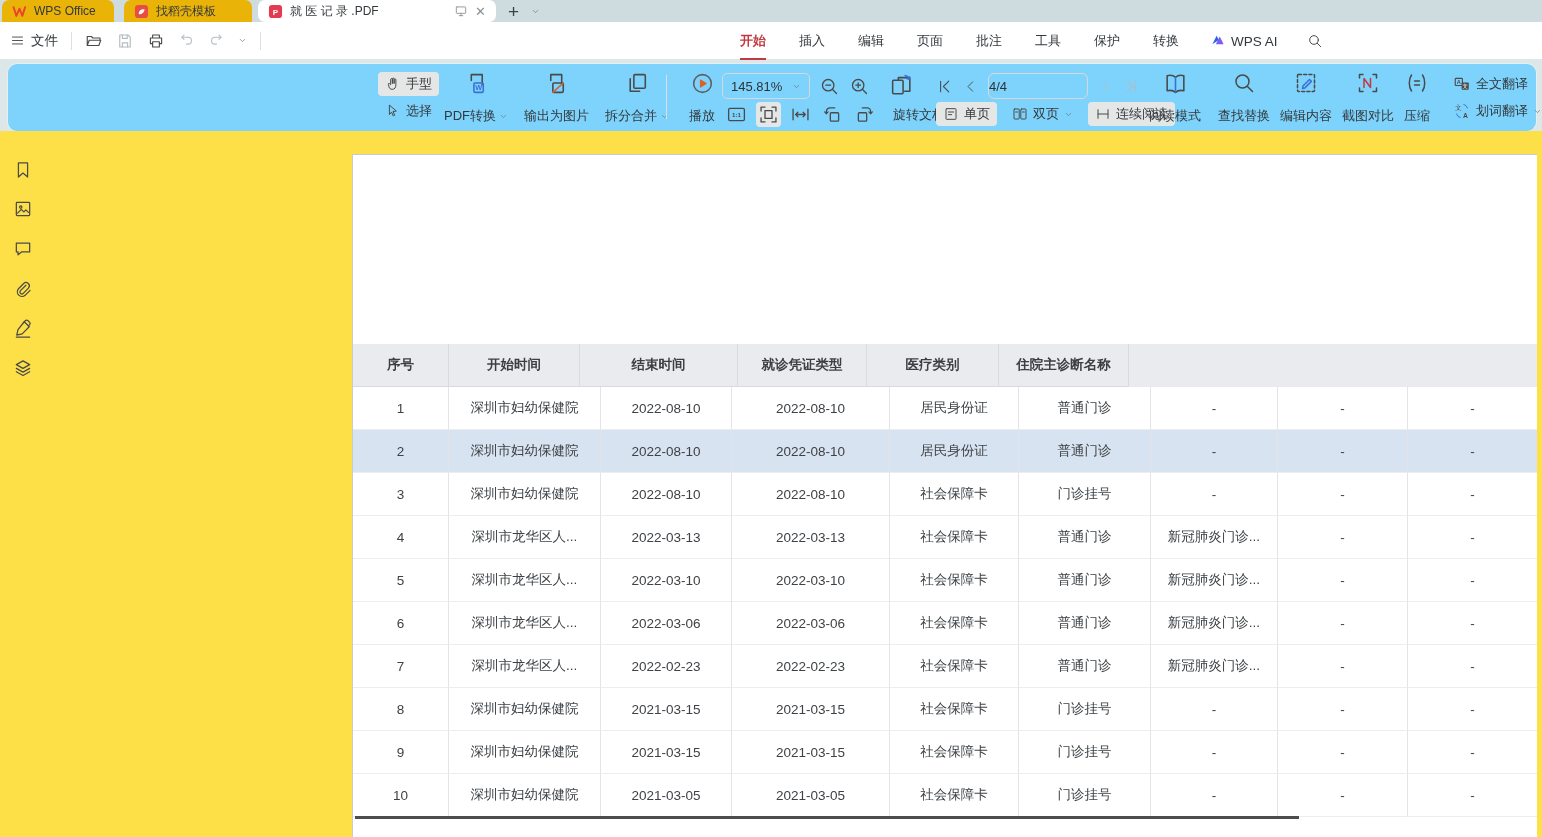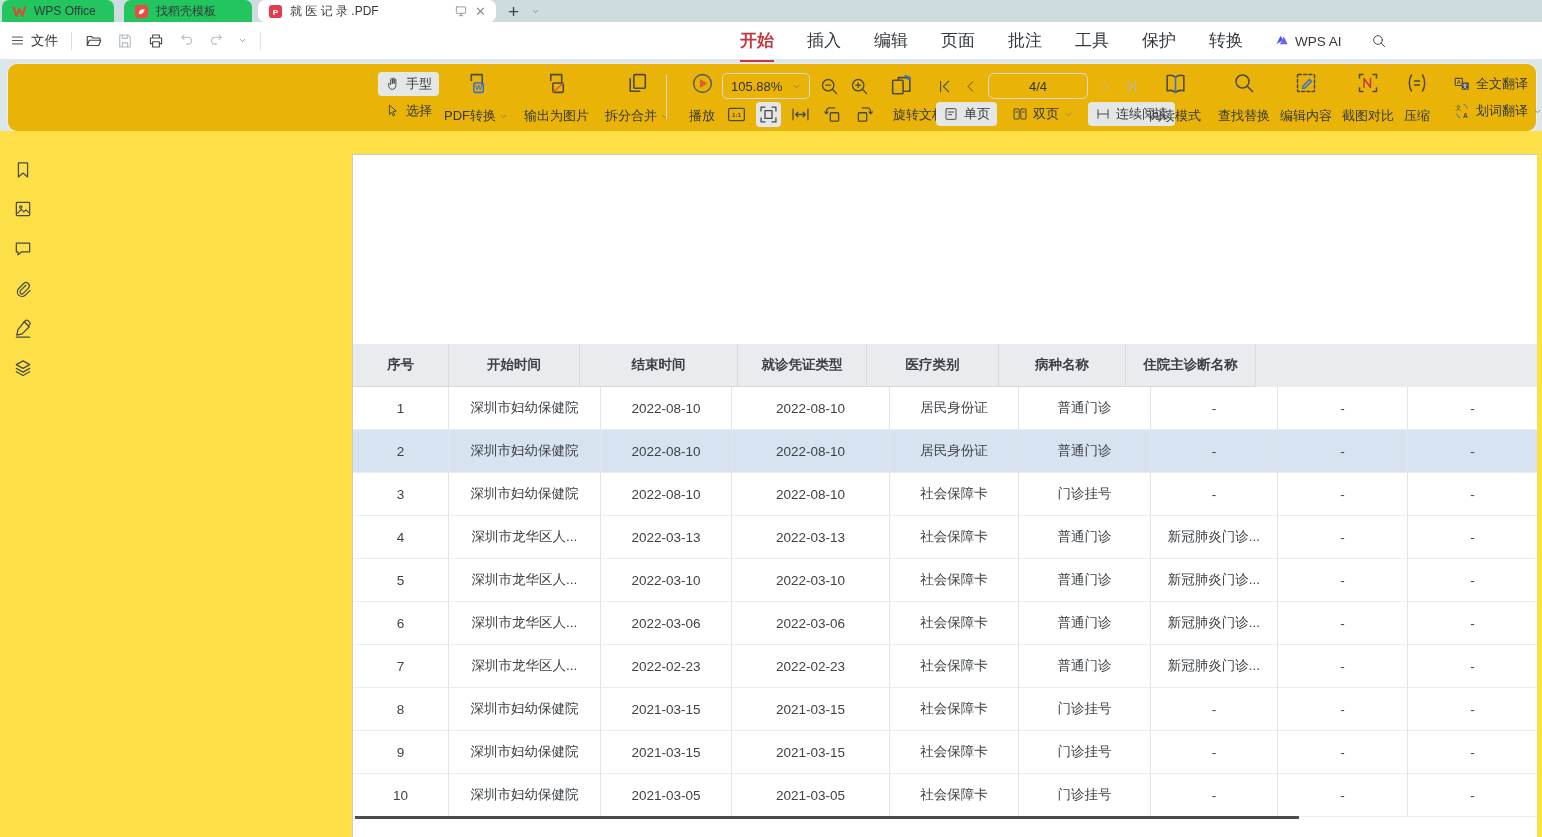--- a/index.html
+++ b/index.html
@@ -7,51 +7,51 @@
        font-family:"Liberation Sans","DejaVu Sans",sans-serif;background:#dce7ea;color:#3a3f44;}
   .abs{position:absolute;}
   svg{display:block;}
   svg.ic{stroke:#4a4a4a;fill:none;stroke-width:1.5;stroke-linecap:round;stroke-linejoin:round;}
   svg.dis{stroke:#b3bcc0;}
   svg.caret{stroke:#6b7278;fill:none;stroke-width:1.8;stroke-linecap:round;stroke-linejoin:round;width:9px;height:9px;}
   
   .tabbar{left:0;top:0;width:1542px;height:22px;background:#cfdcdf;}
   .tab{position:absolute;top:0;height:22px;display:flex;align-items:center;gap:7px;padding:0 10px;
        border-radius:7px 7px 0 0;font-size:12px;color:#34393d;box-sizing:border-box;}
-  .tab.inactive{background:#22c55e;}
+  .tab.inactive{background:#eab308;}
   .tab.active{background:#ffffff;border-radius:7px;}
   .tab .tlabel{white-space:nowrap;}
   .tab-tools{display:flex;align-items:center;gap:12px;}
   .xglyph{font-size:13px;color:#8a9094;}
   .plusglyph{font-size:19px;color:#3d4347;line-height:1;}
   
   .menubar{left:0;top:22px;width:1542px;height:37px;background:#ffffff;}
   .mb-left{position:absolute;left:10px;top:0;height:37px;display:flex;align-items:center;gap:13px;}
   .vsep{width:1px;height:18px;background:#dcdfe1;}
   .mb-right{position:absolute;left:738px;top:0;height:37px;display:flex;align-items:center;gap:29px;}
-  .mi{font-size:17px;color:#33383c;position:relative;padding:14px 2px;cursor:default;white-space:nowrap;}
+  .mi{font-size:13px;color:#33383c;position:relative;padding:14px 2px;cursor:default;white-space:nowrap;}
   .mi.active{color:#c23a41;font-weight:bold;}
   .mi.active:after{content:"";position:absolute;left:2px;right:2px;bottom:4px;height:2px;background:#c23a41;}
   .wpsai{display:flex;align-items:flex-end;gap:5px;font-size:13.5px;color:#33383c;}
   .filebtn{display:flex;align-items:center;gap:6px;font-size:13.5px;color:#33383c;}
   
-  .card{left:8px;top:64px;width:1528px;height:67px;background:#eab308;border-radius:9px;
+  .card{left:8px;top:64px;width:1528px;height:67px;background:#7dd3fc;border-radius:9px;
         box-shadow:0 0 0 1px #e9edee;}
   .smallbtn{display:flex;align-items:center;gap:5px;height:24px;padding:0 7px;border-radius:4px;
             font-size:13px;color:#33383c;white-space:nowrap;}
   .smallbtn.on{background:#e5e7e7;}
   .bigbtn{display:flex;flex-direction:column;align-items:center;justify-content:space-between;
           height:54px;padding:1px 2px;font-size:13px;color:#33383c;}
   .bigbtn .blabel{display:flex;align-items:center;gap:3px;white-space:nowrap;}
   .iconbtn{display:flex;align-items:center;justify-content:center;border-radius:4px;padding:2px;}
   .iconbtn.on{background:#e5e7e7;}
   .zoombox{display:flex;align-items:center;justify-content:space-between;width:88px;height:26px;
            border:1px solid #d6d9db;border-radius:5px;padding:0 8px;font-size:13px;color:#2e3337;box-sizing:border-box;}
   .pagebox{width:100px;height:26px;border:1px solid #d6d9db;border-radius:6px;font-size:13px;color:#2e3337;
-           display:flex;align-items:center;justify-content:center;box-sizing:border-box;}
+           display:flex;align-items:center;justify-content:flex-start;box-sizing:border-box;}
   .rowflex{display:flex;align-items:center;}
   
   .docarea{left:0;top:131px;width:1542px;height:706px;background:#fde047;}
   .sideicon{position:absolute;left:13px;width:20px;height:20px;}
   .page{position:absolute;left:352px;top:23px;width:1184px;height:683px;background:#ffffff;
         border-top:1px solid #c7ccce;border-left:1px solid #c7ccce;}
   
   .dtable{position:absolute;left:0px;top:189px;width:1184px;font-size:13.5px;color:#3e4246;}
   .trow,.throw{display:flex;height:43px;}
   .throw{background:#e9ebee;font-weight:bold;color:#3b3f43;}
@@ -218,21 +218,21 @@
         <circle cx="12" cy="12" r="8.5" stroke="#5a6065"></circle>
         <path d="M10 8.5v7l5.6-3.5z" fill="#d9622b" stroke="#d9622b" stroke-width="1"></path>
       </svg>
     <span class="blabel">
         <span>播放</span>
       </span>
   </div>
 
   <div class="abs rowflex" style="left:714px;top:9px;gap:9px;">
     <div class="zoombox">
-      <span>105.88%</span>
+      <span>145.81%</span>
       <svg class="caret" viewBox="0 0 24 24">
           <path d="M6 9l6 6 6-6"></path>
         </svg>
     </div>
     <svg class="ic" style="width:21px;height:21px;" viewBox="0 0 24 24">
         <circle cx="10.5" cy="10.5" r="6.5"></circle>
         <path d="M15.5 15.5 20 20M7.8 10.5h5.4"></path>
       </svg>
     <svg class="ic" style="width:21px;height:21px;" viewBox="0 0 24 24">
         <circle cx="10.5" cy="10.5" r="6.5"></circle>
@@ -425,21 +425,20 @@
     </svg>
 
   <div class="page">
     <div class="dtable">
       <div class="throw">
           <div class="tcell c0">序号</div>
           <div class="tcell c2">开始时间</div>
           <div class="tcell c3">结束时间</div>
           <div class="tcell c4">就诊凭证类型</div>
           <div class="tcell c5">医疗类别</div>
-          <div class="tcell c6">病种名称</div>
           <div class="tcell c7">住院主诊断名称</div>
         </div>
       <div>
           <div class="trow">
             <div class="tcell c0">1</div>
             <div class="tcell c1">深圳市妇幼保健院</div>
             <div class="tcell c2">2022-08-10</div>
             <div class="tcell c3">2022-08-10</div>
             <div class="tcell c4">居民身份证</div>
             <div class="tcell c5">普通门诊</div>

